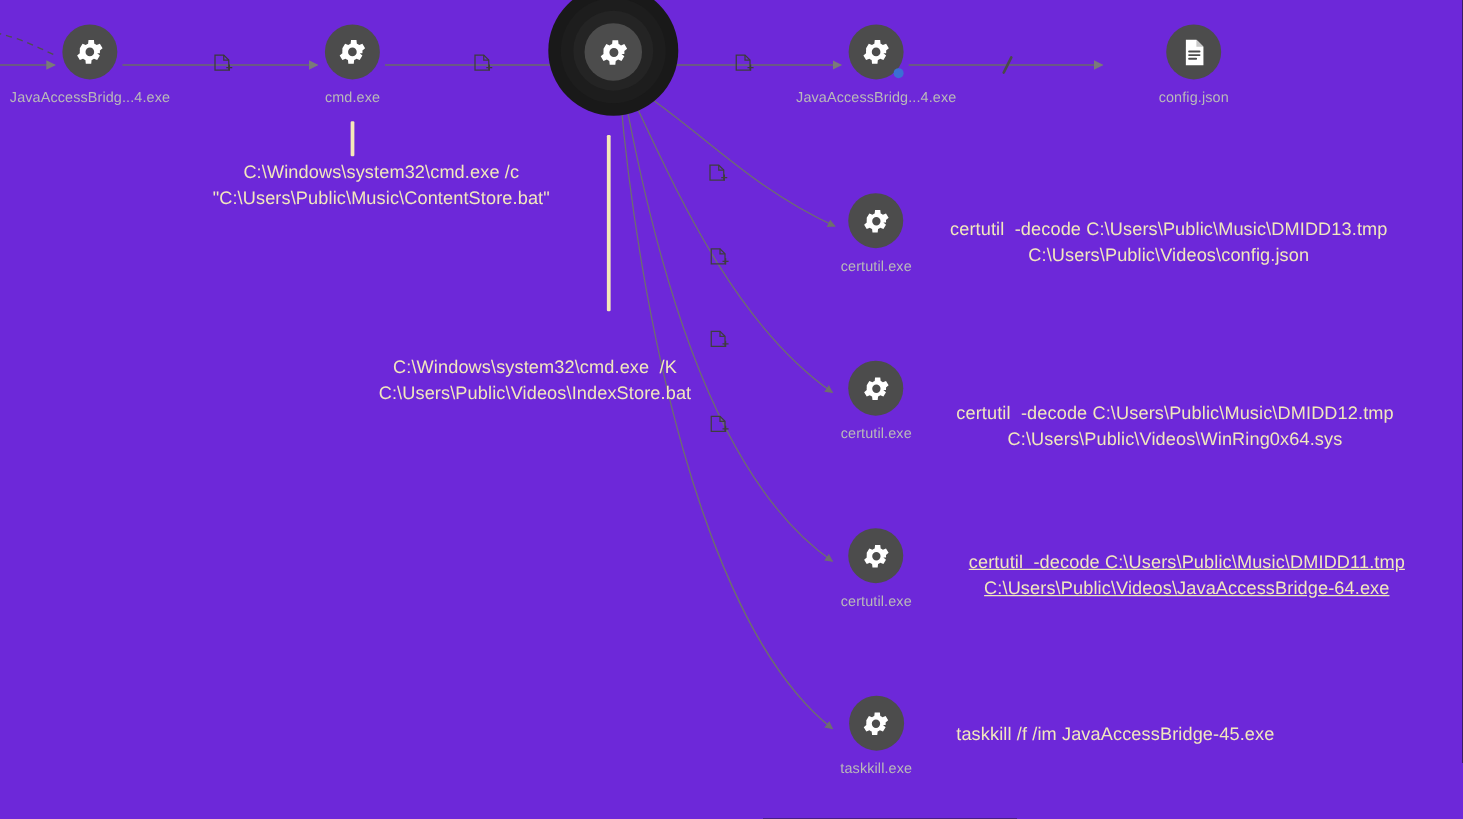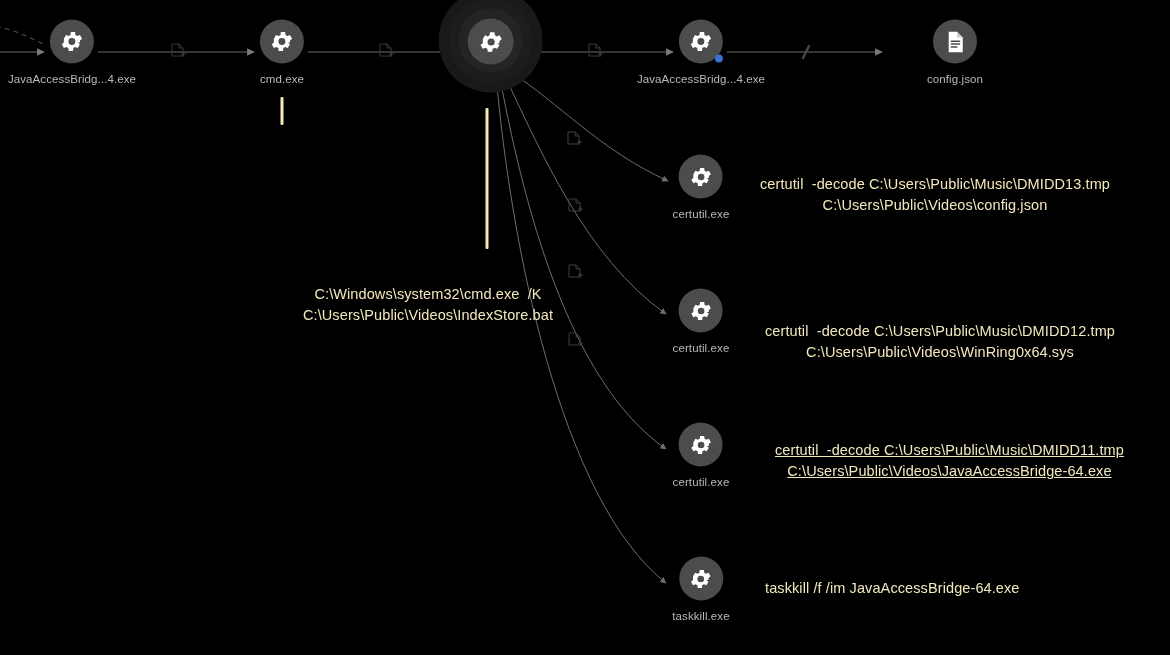--- a/index.html
+++ b/index.html
@@ -5,21 +5,21 @@
 <style>
   html, body {
     margin: 0;
     padding: 0;
     background: #141414;
   }
   #canvas {
     position: relative;
     width: 1170px;
     height: 655px;
-    background: #000000;
+    background: #6d28d9;
     overflow: hidden;
     font-family: "Liberation Sans", sans-serif;
     -webkit-font-smoothing: antialiased;
   }
   #edge-layer {
     position: absolute;
     left: 0; top: 0;
     width: 1170px;
     height: 655px;
     pointer-events: none;
@@ -255,28 +255,30 @@
 
   <div class="node" style="left:701px; top:589px;">
     <div class="disc">
       <svg width="25" height="25" viewBox="0 0 24 24" fill="#ffffff">
         <path d="M19.4 13a7.6 7.6 0 0 0 0-2l2-1.6-2-3.4-2.4 1a7.5 7.5 0 0 0-1.7-1L15 3.3h-4l-.3 2.7c-.6.2-1.2.6-1.7 1l-2.4-1-2 3.4L4.6 11a7.6 7.6 0 0 0 0 2l-2 1.6 2 3.4 2.4-1c.5.4 1.1.8 1.7 1l.3 2.7h4l.3-2.7c.6-.2 1.2-.6 1.7-1l2.4 1 2-3.4-2-1.6zM12 15.2A3.2 3.2 0 1 1 12 8.8a3.2 3.2 0 0 1 0 6.4z"></path>
       </svg>
     </div>
     <div class="nlabel">taskkill.exe</div>
   </div>
 
+  <div class="cmd center" style="left:305px; top:128px;">C:\Windows\system32\cmd.exe /c
+"C:\Users\Public\Music\ContentStore.bat"</div>
 
   <div class="cmd center" style="left:428px; top:284px;">C:\Windows\system32\cmd.exe  /K
 C:\Users\Public\Videos\IndexStore.bat</div>
 
   <div class="cmd right" style="left:760px; top:174px;">certutil  -decode C:\Users\Public\Music\DMIDD13.tmp
 C:\Users\Public\Videos\config.json</div>
 
   <div class="cmd right" style="left:765px; top:321px;">certutil  -decode C:\Users\Public\Music\DMIDD12.tmp
 C:\Users\Public\Videos\WinRing0x64.sys</div>
 
   <div class="cmd right" style="left:775px; top:440px;text-decoration:underline;">certutil  -decode C:\Users\Public\Music\DMIDD11.tmp
 C:\Users\Public\Videos\JavaAccessBridge-64.exe</div>
 
-  <div class="cmd right" style="left:765px; top:578px;">taskkill /f /im JavaAccessBridge-64.exe</div>
+  <div class="cmd right" style="left:765px; top:578px;">taskkill /f /im JavaAccessBridge-45.exe</div>
 
 </div>
 
 </body></html>

